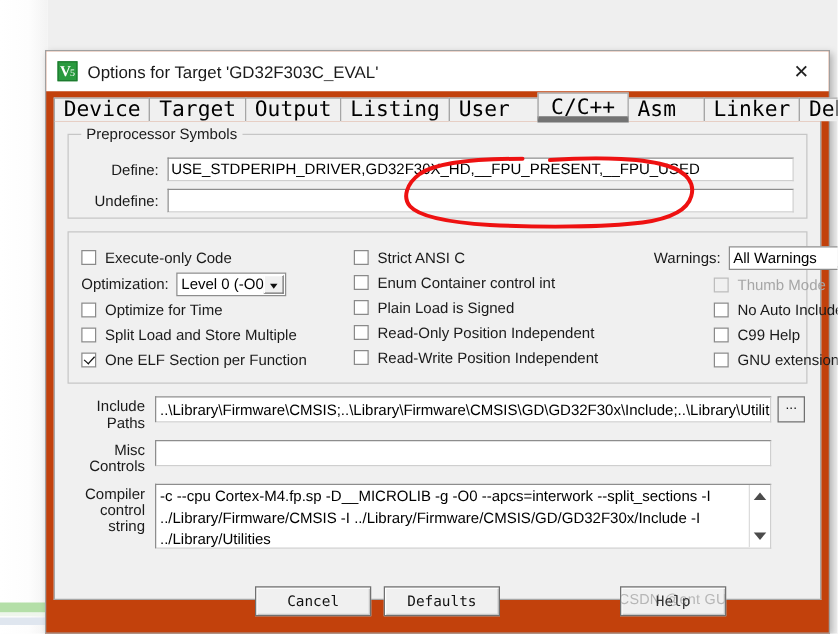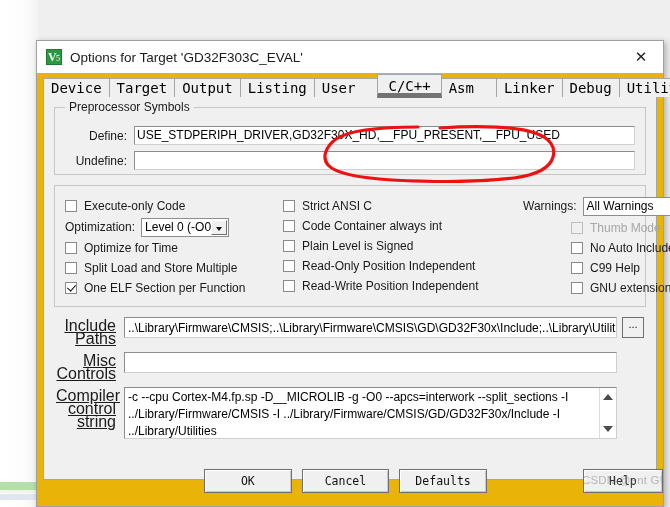--- a/index.html
+++ b/index.html
@@ -52,21 +52,21 @@
     background: #efefef;
   }
 
   
   #dialog {
     position: absolute;
     left: 36px;
     top: 40px;
     width: 628px;
     height: 467px;
-    background: #eab308;
+    background: #c2410c;
     border: 1px solid #a0a0a0;
     box-shadow: 2px 2px 6px rgba(0,0,0,0.28);
     box-sizing: border-box;
   }
   .titlebar {
     height: 32px;
     background: #ffffff;
     display: flex;
     align-items: center;
     padding: 0 0 0 9px;
@@ -120,21 +120,21 @@
   }
 
   
   .tabstrip {
     position: relative;
     height: 24px;
     margin: 0 0 0 6px;
     display: flex;
     align-items: flex-end;
     font-family: "DejaVu Sans Mono", monospace;
-    font-size: 14px;
+    font-size: 17px;
   }
   .tab {
     border: 1px solid #a6a6a6;
     border-bottom: none;
     background: #f0f0f0;
     height: 19px;
     line-height: 18px;
     padding: 0 7px;
     box-sizing: border-box;
     color: #000;
@@ -313,27 +313,26 @@
   
   .bottom-area { padding: 0 2px; }
   .barow {
     display: flex;
     align-items: flex-start;
     margin-bottom: 7px;
   }
   .balabel {
     width: 60px;
     flex: none;
-    font-size: 16px;
+    font-size: 12px;
     color: #1a1a1a;
     text-align: right;
     padding-right: 8px;
     line-height: 13px;
     padding-top: 2px;
-    text-decoration: underline;
   }
   .babox {
     flex: 1;
     background: #ffffff;
     border: 1px solid #8d8d8d;
     border-right-color: #cfcfcf;
     border-bottom-color: #cfcfcf;
     box-sizing: border-box;
     font-size: 12px;
     color: #000;
@@ -524,25 +523,25 @@
           </div>
         </div>
 
         <div class="lang-col2">
           <div class="cbrow">
             <span class="cbox"></span>
             <span class="cblabel">Strict ANSI C</span>
           </div>
           <div class="cbrow">
             <span class="cbox"></span>
-            <span class="cblabel">Code Container always int</span>
-          </div>
-          <div class="cbrow">
-            <span class="cbox"></span>
-            <span class="cblabel">Plain Level is Signed</span>
+            <span class="cblabel">Enum Container control int</span>
+          </div>
+          <div class="cbrow">
+            <span class="cbox"></span>
+            <span class="cblabel">Plain Load is Signed</span>
           </div>
           <div class="cbrow">
             <span class="cbox"></span>
             <span class="cblabel">Read-Only Position Independent</span>
           </div>
           <div class="cbrow">
             <span class="cbox"></span>
             <span class="cblabel">Read-Write Position Independent</span>
           </div>
         </div>
@@ -607,21 +606,20 @@
             <span class="up"></span>
             <span class="dn"></span>
           </span>
         </div>
       </div>
 
     </div>
   </div>
 
   <div class="footer">
-    <div class="btn">OK</div>
     <div class="btn">Cancel</div>
     <div class="btn">Defaults</div>
     <div class="btn help">
       <span class="watermark">CSDN @ent GU</span>
       <span class="help-label">Help</span>
     </div>
   </div>
 </div>
 
 <svg id="annotation" viewBox="0 0 235 58">

